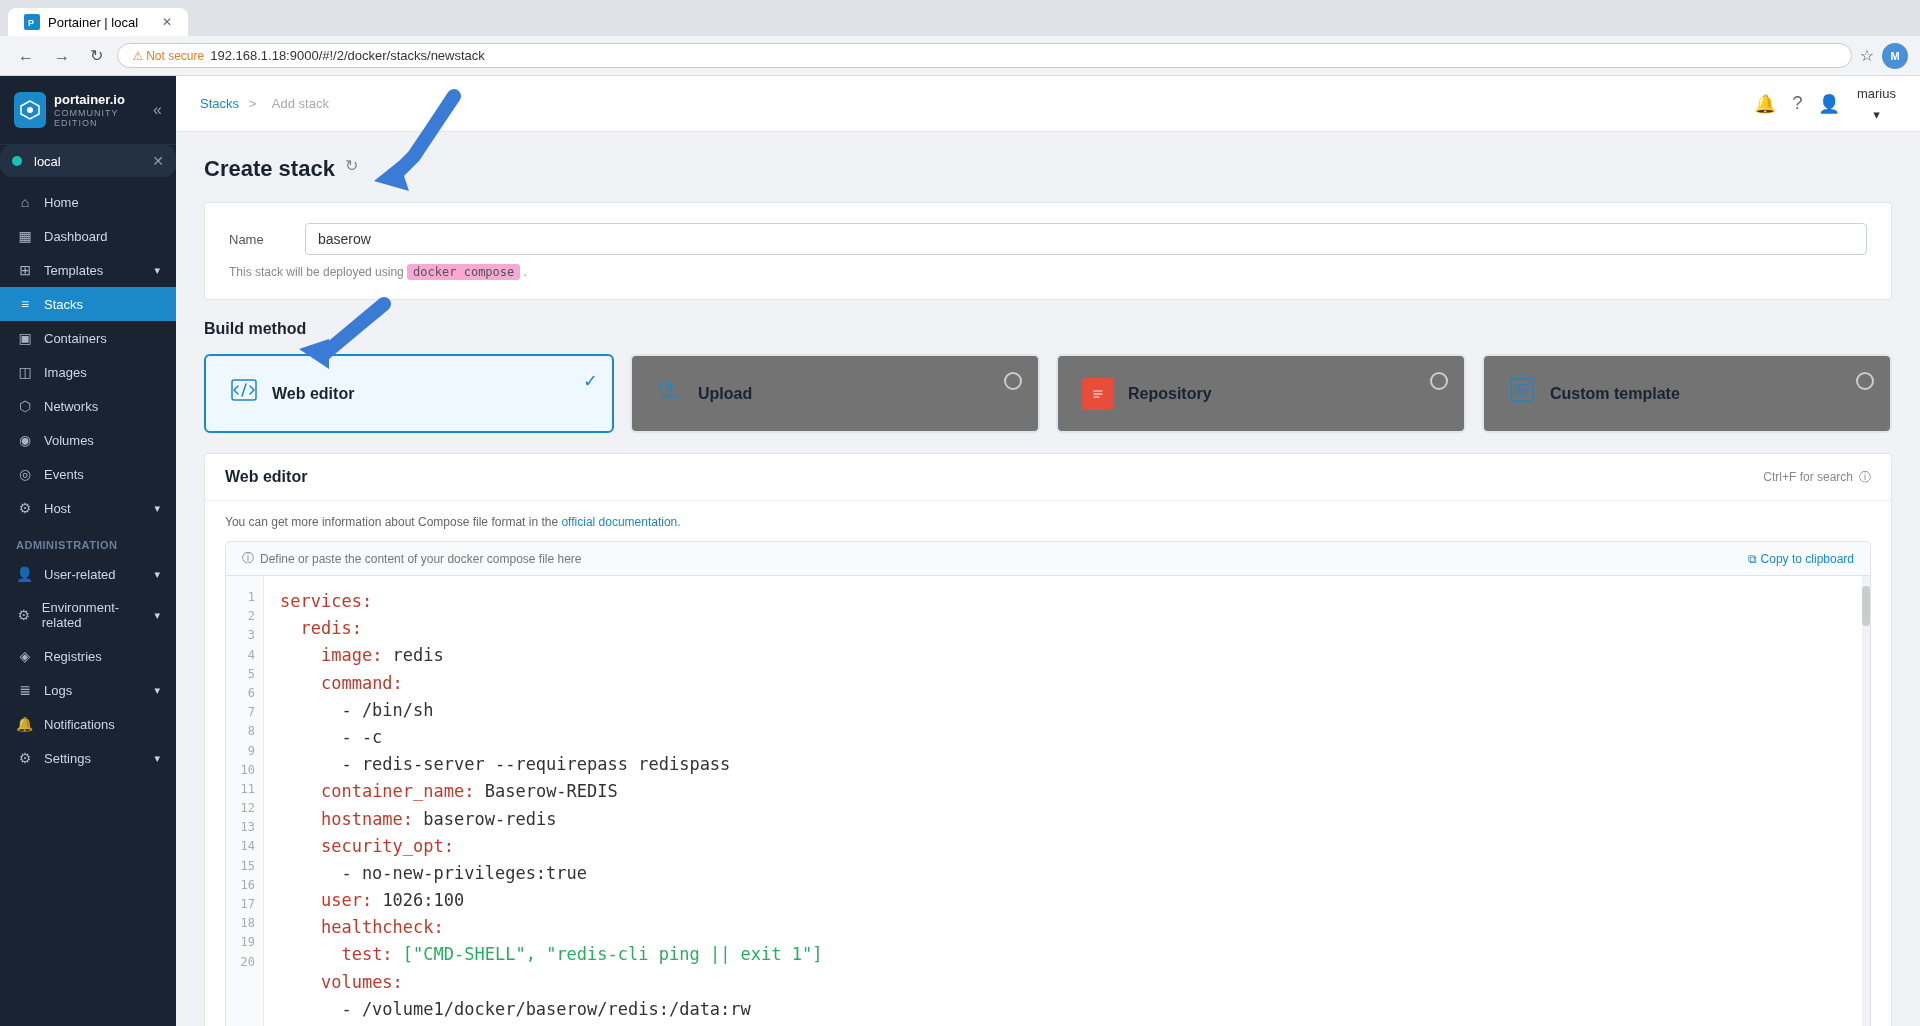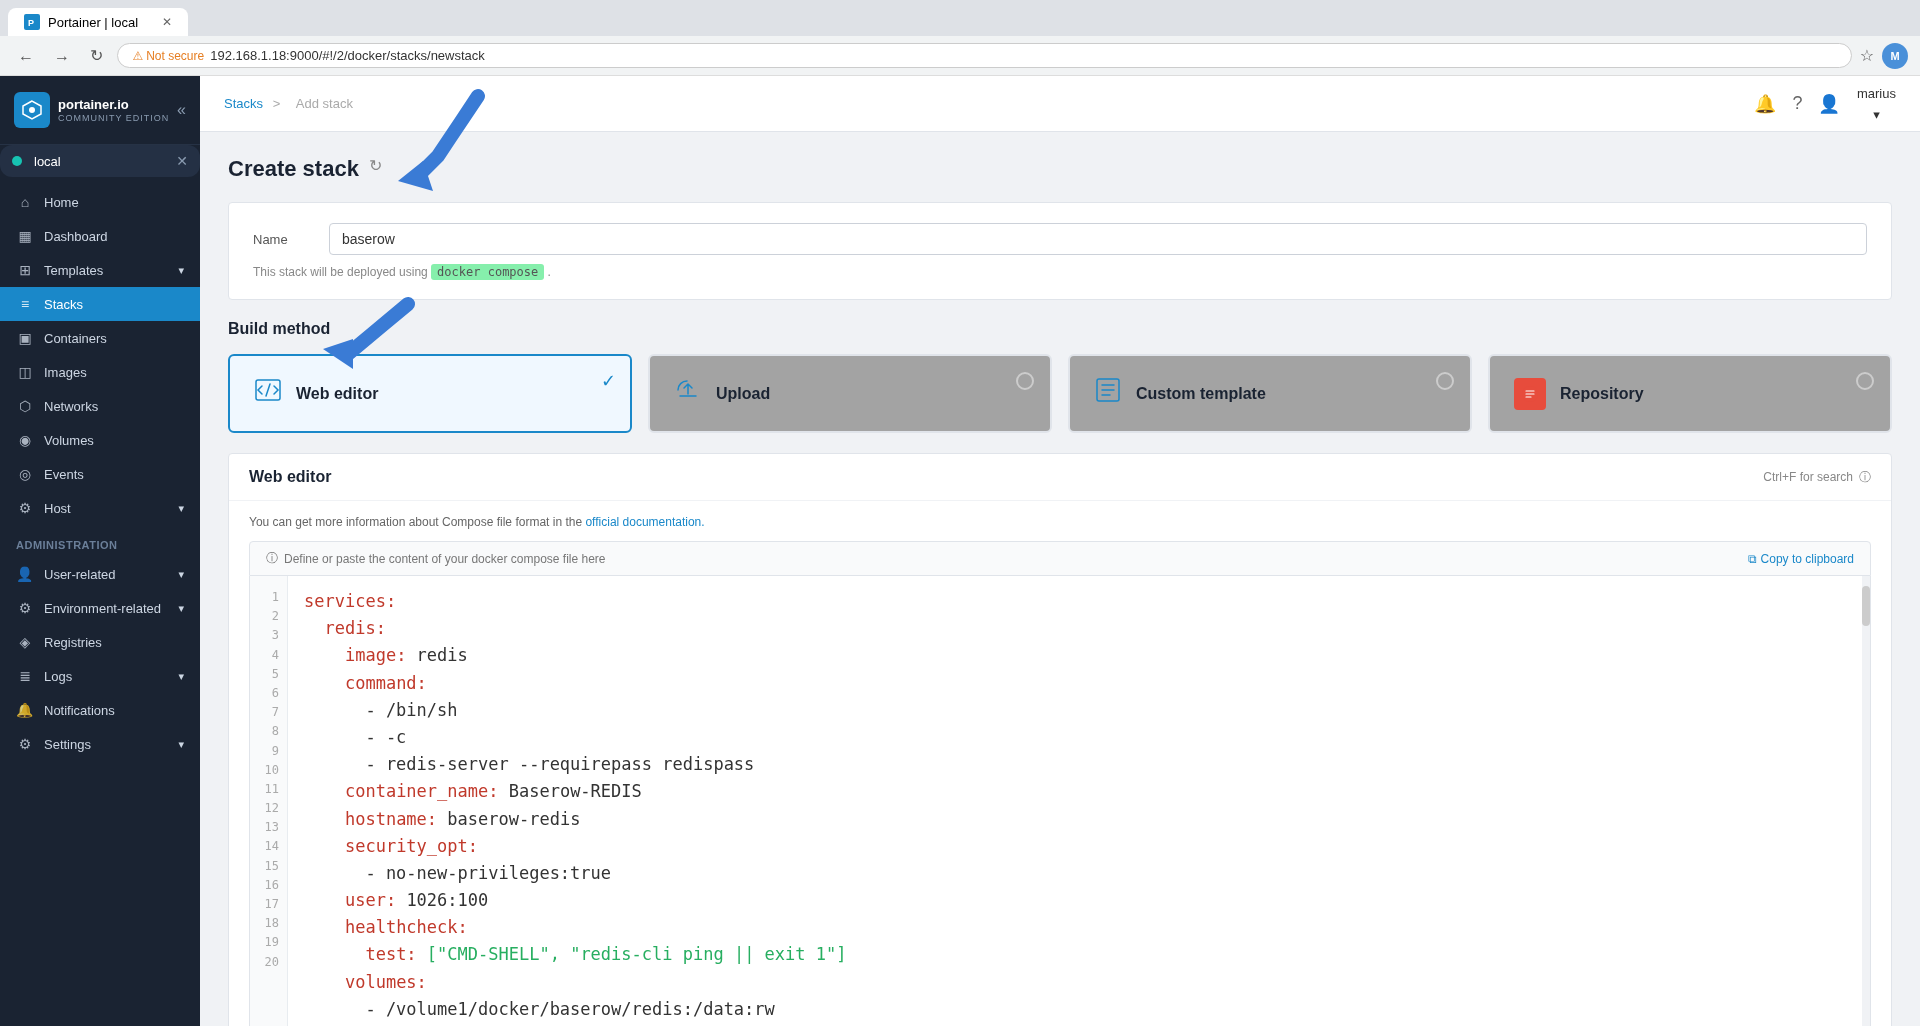--- a/index.html
+++ b/index.html
@@ -16,21 +16,21 @@
     .address-bar { flex: 1; background: #fff; border: 1px solid #ccc; border-radius: 20px; padding: 4px 14px; font-size: 13px; display: flex; align-items: center; gap: 6px; }
     .address-bar .not-secure { color: #e67e22; font-size: 12px; display: flex; align-items: center; gap: 3px; }
     .address-bar .url-text { color: #333; font-size: 13px; }
     .bookmark-btn { color: #555; font-size: 16px; }
     .profile-btn { width: 26px; height: 26px; border-radius: 50%; background: #4a90d9; color: white; display: flex; align-items: center; justify-content: center; font-size: 11px; font-weight: bold; }
 
     
     .app-layout { display: flex; flex: 1; overflow: hidden; }
 
     
-    .sidebar { width: 200px; background: #1a2332; color: #cdd6e3; display: flex; flex-direction: column; overflow-y: auto; flex-shrink: 0; }
+    .sidebar { width: 176px; background: #1a2332; color: #cdd6e3; display: flex; flex-direction: column; overflow-y: auto; flex-shrink: 0; }
     .sidebar-header { padding: 16px 14px; display: flex; align-items: center; justify-content: space-between; border-bottom: 1px solid #263245; }
     .sidebar-logo { display: flex; align-items: center; gap: 8px; }
     .logo-icon { width: 36px; height: 36px; background: #1a88c9; border-radius: 6px; display: flex; align-items: center; justify-content: center; }
     .logo-text { font-size: 13px; font-weight: 600; color: #fff; line-height: 1.2; }
     .logo-sub { font-size: 9px; color: #8a9bb0; letter-spacing: 1px; }
     .sidebar-collapse { color: #8a9bb0; cursor: pointer; font-size: 16px; }
 
     .sidebar-env { padding: 8px 12px; background: #243044; display: flex; align-items: center; justify-content: space-between; margin: 0; border-radius: 12px; }
     .env-dot { width: 10px; height: 10px; border-radius: 50%; background: #17c3b2; display: inline-block; margin-right: 6px; }
     .env-label { color: #fff; font-size: 13px; font-weight: 500; }
@@ -58,26 +58,26 @@
     .page-title-row { display: flex; align-items: flex-start; gap: 10px; margin-bottom: 20px; }
     .page-title { font-size: 22px; font-weight: 600; color: #1a2332; }
     .refresh-btn { color: #888; cursor: pointer; font-size: 16px; }
 
     
     .form-group { background: #fff; border: 1px solid #e0e4ea; border-radius: 4px; padding: 20px 24px; margin-bottom: 20px; }
     .form-row { display: flex; align-items: center; gap: 16px; }
     .form-label { font-size: 13px; color: #555; font-weight: 500; min-width: 60px; }
     .form-input { flex: 1; border: 1px solid #ccd1d9; border-radius: 4px; padding: 7px 12px; font-size: 14px; color: #333; outline: none; }
     .hint-text { font-size: 12px; color: #888; margin-top: 10px; }
-    .hint-text code { background: #86efac; padding: 1px 6px; border-radius: 3px; font-family: monospace; color: #555; font-size: 12px; }
+    .hint-text code { background: #f9a8d4; padding: 1px 6px; border-radius: 3px; font-family: monospace; color: #555; font-size: 12px; }
 
     
     .section-title { font-size: 16px; font-weight: 600; color: #1a2332; margin-bottom: 16px; }
     .build-methods { display: flex; gap: 16px; margin-bottom: 20px; }
-    .build-method-card { flex: 1; border: 2px solid #e0e4ea; border-radius: 6px; padding: 20px 24px; display: flex; align-items: center; gap: 14px; cursor: pointer; background: #a3a3a3; position: relative; }
+    .build-method-card { flex: 1; border: 2px solid #e0e4ea; border-radius: 6px; padding: 20px 24px; display: flex; align-items: center; gap: 14px; cursor: pointer; background: #737373; position: relative; }
     .build-method-card.selected { border-color: #1a88c9; background: #f0f8ff; }
     .build-method-card .radio { position: absolute; top: 16px; right: 16px; width: 18px; height: 18px; border: 2px solid #ccc; border-radius: 50%; display: flex; align-items: center; justify-content: center; }
     .check-mark { position: absolute; top: 14px; right: 14px; color: #1a88c9; font-size: 18px; }
     .method-label { font-size: 16px; font-weight: 600; color: #1a2332; }
 
     
     .editor-section { background: #fff; border: 1px solid #e0e4ea; border-radius: 4px; }
     .editor-header { padding: 14px 20px; display: flex; align-items: center; justify-content: space-between; border-bottom: 1px solid #f0f2f5; }
     .editor-title { font-size: 16px; font-weight: 600; color: #1a2332; }
     .editor-search-hint { font-size: 12px; color: #888; display: flex; align-items: center; gap: 6px; }
@@ -305,38 +305,38 @@
                   <path d="M14 18V8M10 12l4-4 4 4" stroke="#1a88c9" stroke-width="1.5" fill="none" stroke-linecap="round" stroke-linejoin="round"></path>
                   <path d="M6 20h16" stroke="#1a88c9" stroke-width="1.5" stroke-linecap="round"></path>
                   <path d="M4 14a9 9 0 0 1 9-9" stroke="#1a88c9" stroke-width="1.5" fill="none" stroke-linecap="round"></path>
                 </svg>
             </div>
             <span class="method-label">Upload</span>
             <div class="radio"></div>
           </div>
 
           <div class="build-method-card">
+            <div class="repo-icon">
+              <svg width="20" height="20" viewBox="0 0 20 20">
+                  <path d="M10 2a8 8 0 1 0 0 16A8 8 0 0 0 10 2z" fill="#e74c3c"></path>
+                  <path d="M6 7h8M6 10h8M6 13h5" stroke="white" stroke-width="1.2" stroke-linecap="round"></path>
+                </svg>
+            </div>
+            <span class="method-label">Repository</span>
+            <div class="radio"></div>
+          </div>
+
+          <div class="build-method-card">
             <div class="custom-icon">
               <svg width="28" height="28" viewBox="0 0 28 28">
                   <rect x="3" y="3" width="22" height="22" rx="2" fill="none" stroke="#1a88c9" stroke-width="1.5"></rect>
                   <path d="M8 9h12M8 14h12M8 19h8" stroke="#1a88c9" stroke-width="1.5" stroke-linecap="round"></path>
                 </svg>
             </div>
             <span class="method-label">Custom template</span>
-            <div class="radio"></div>
-          </div>
-
-          <div class="build-method-card">
-            <div class="repo-icon">
-              <svg width="20" height="20" viewBox="0 0 20 20">
-                  <path d="M10 2a8 8 0 1 0 0 16A8 8 0 0 0 10 2z" fill="#e74c3c"></path>
-                  <path d="M6 7h8M6 10h8M6 13h5" stroke="white" stroke-width="1.2" stroke-linecap="round"></path>
-                </svg>
-            </div>
-            <span class="method-label">Repository</span>
             <div class="radio"></div>
           </div>
         </div>
       </div>
 
       <div class="editor-section">
         <div class="editor-header">
           <span class="editor-title">Web editor</span>
           <div class="editor-search-hint">
             <span>Ctrl+F for search</span>

